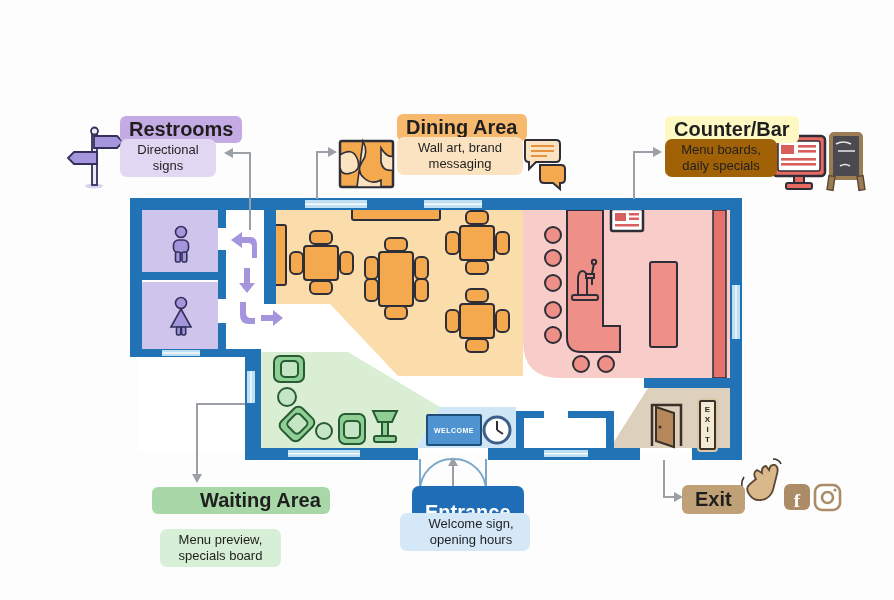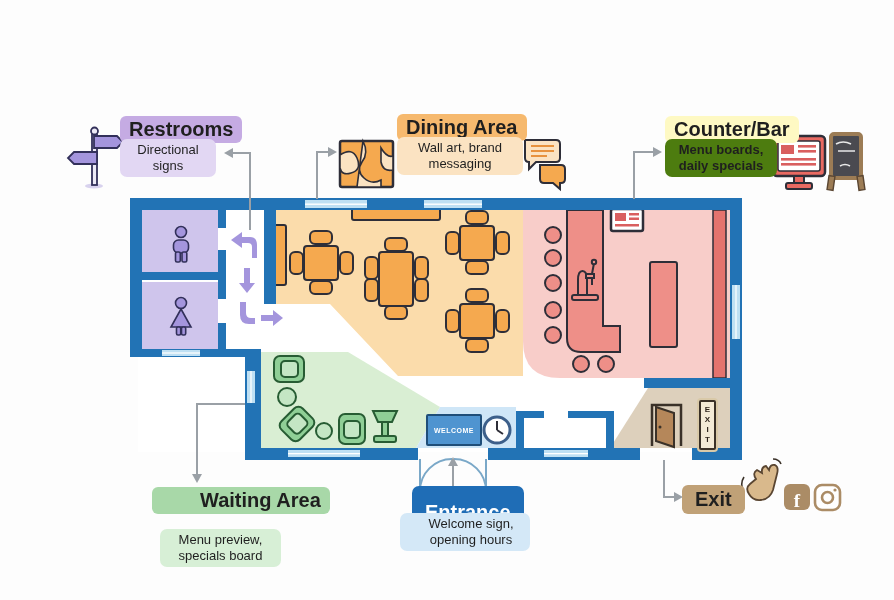--- a/index.html
+++ b/index.html
@@ -7,21 +7,21 @@
          font-family:"Liberation Sans",sans-serif;}
   #title{position:absolute;left:0;top:42px;width:894px;text-align:center;
          font-size:33px;font-weight:bold;color:#2470b6;letter-spacing:.5px;}
   svg{position:absolute;left:0;top:0;}
   .pill-h{position:absolute;display:inline-block;padding:2px 9px;border-radius:6px;
           font-size:20px;font-weight:bold;color:#1f1f1f;white-space:nowrap;text-align:right;}
   .pill-b{position:absolute;padding:3px 8px;border-radius:7px;font-size:13px;
           color:#1f1f1f;line-height:1.22;text-align:center;}
   .rest-h{background:#c5abe3;} .rest-b{background:#e2d7f3;width:80px;}
   .din-h{background:#f6b96e;}  .din-b{background:#fbe3c2;width:110px;}
-  .cnt-h{background:#fef9c3;}  .cnt-b{background:#4d7c0f;width:96px;font-weight:bold;}
+  .cnt-h{background:#fef9c3;}  .cnt-b{background:#a16207;width:96px;}
   .wait-h{background:#a8d8a8;} .wait-b{background:#d7efd6;width:105px;}
   .ent-h{background:#1f6db6;color:#fff;padding:15px 13px;border-radius:7px;}
   .ent-b{background:#d4e8f7;width:102px;text-align:center;padding-left:20px;}
   .exit-h{background:#c0a177;padding:3px 13px;}
   .exit-b{background:#e3d5c0;width:140px;}
   #welcome-sign{position:absolute;left:426px;top:414px;width:52px;height:28px;
       background:#4f94d0;border:2px solid #1f4e79;border-radius:2px;color:#fff;
       font-size:7px;font-weight:bold;display:flex;align-items:center;justify-content:center;
       letter-spacing:.5px;}
   #exit-sign{position:absolute;left:699px;top:400px;background:#f3ead6;

